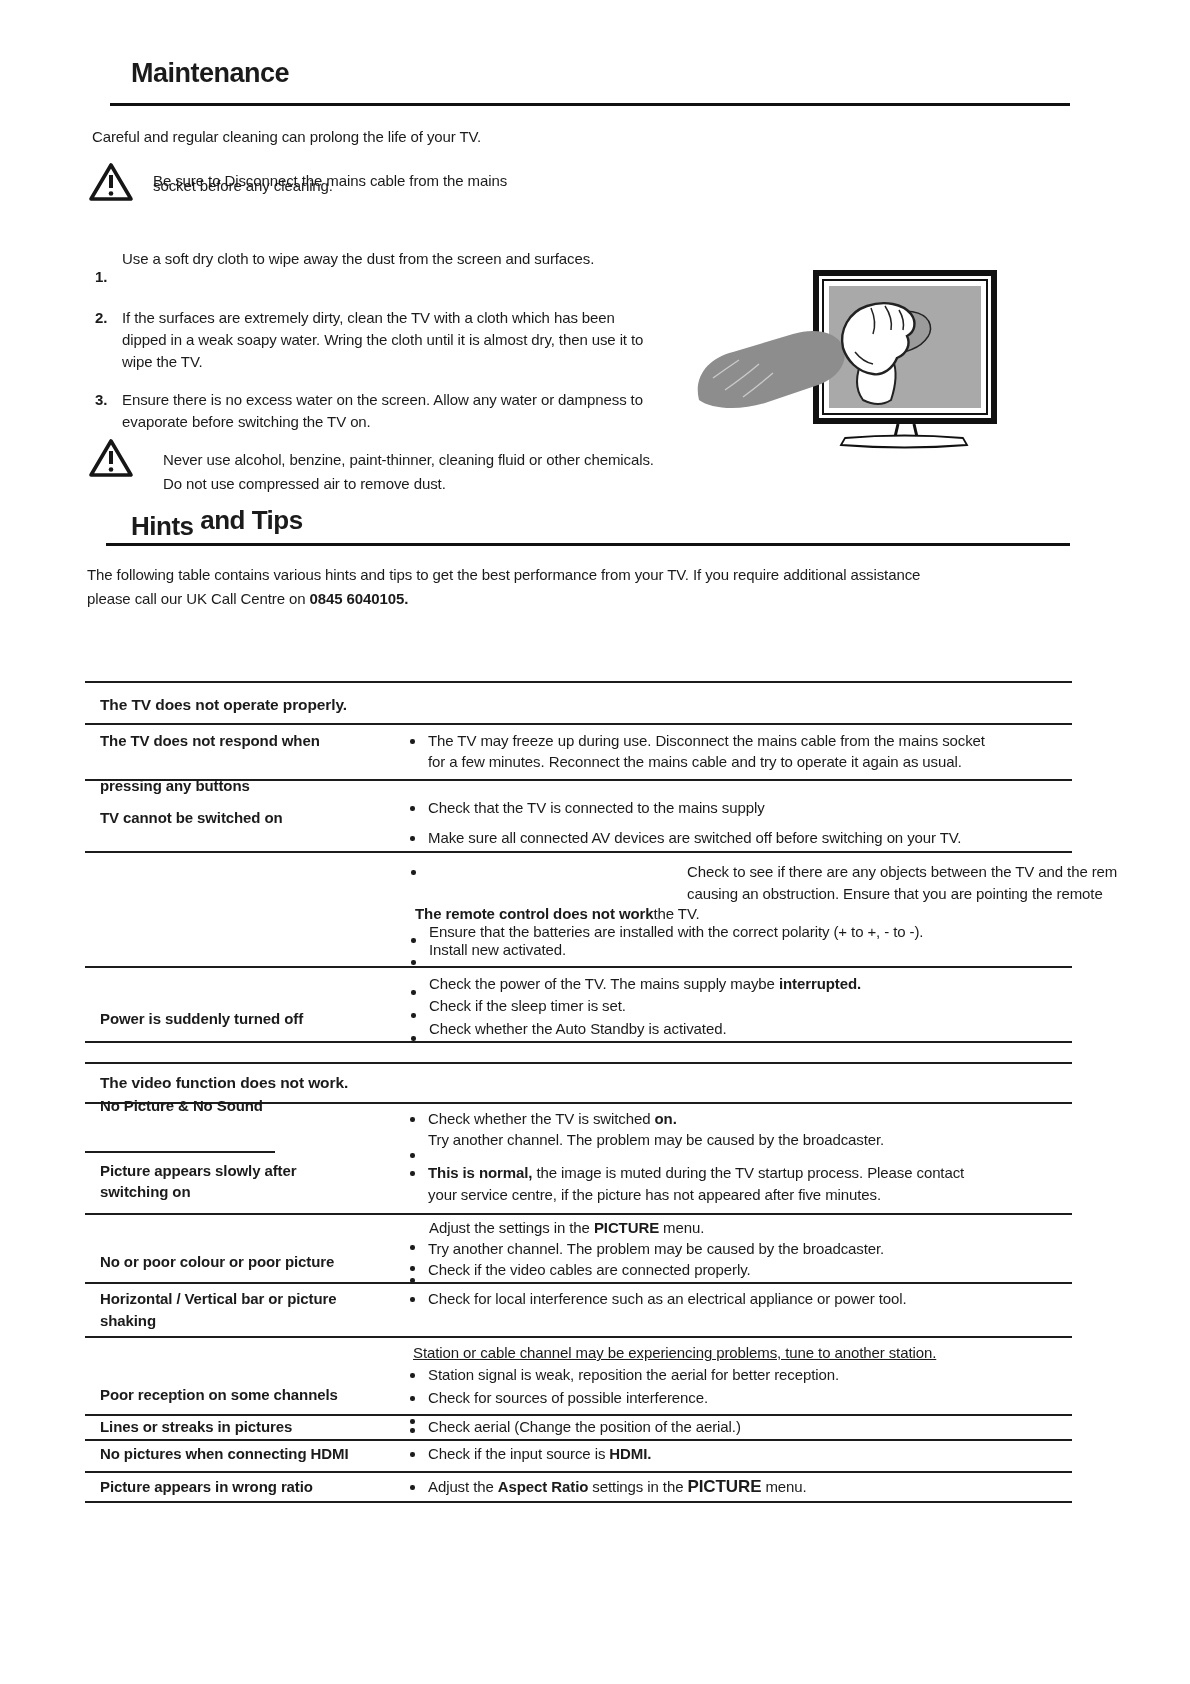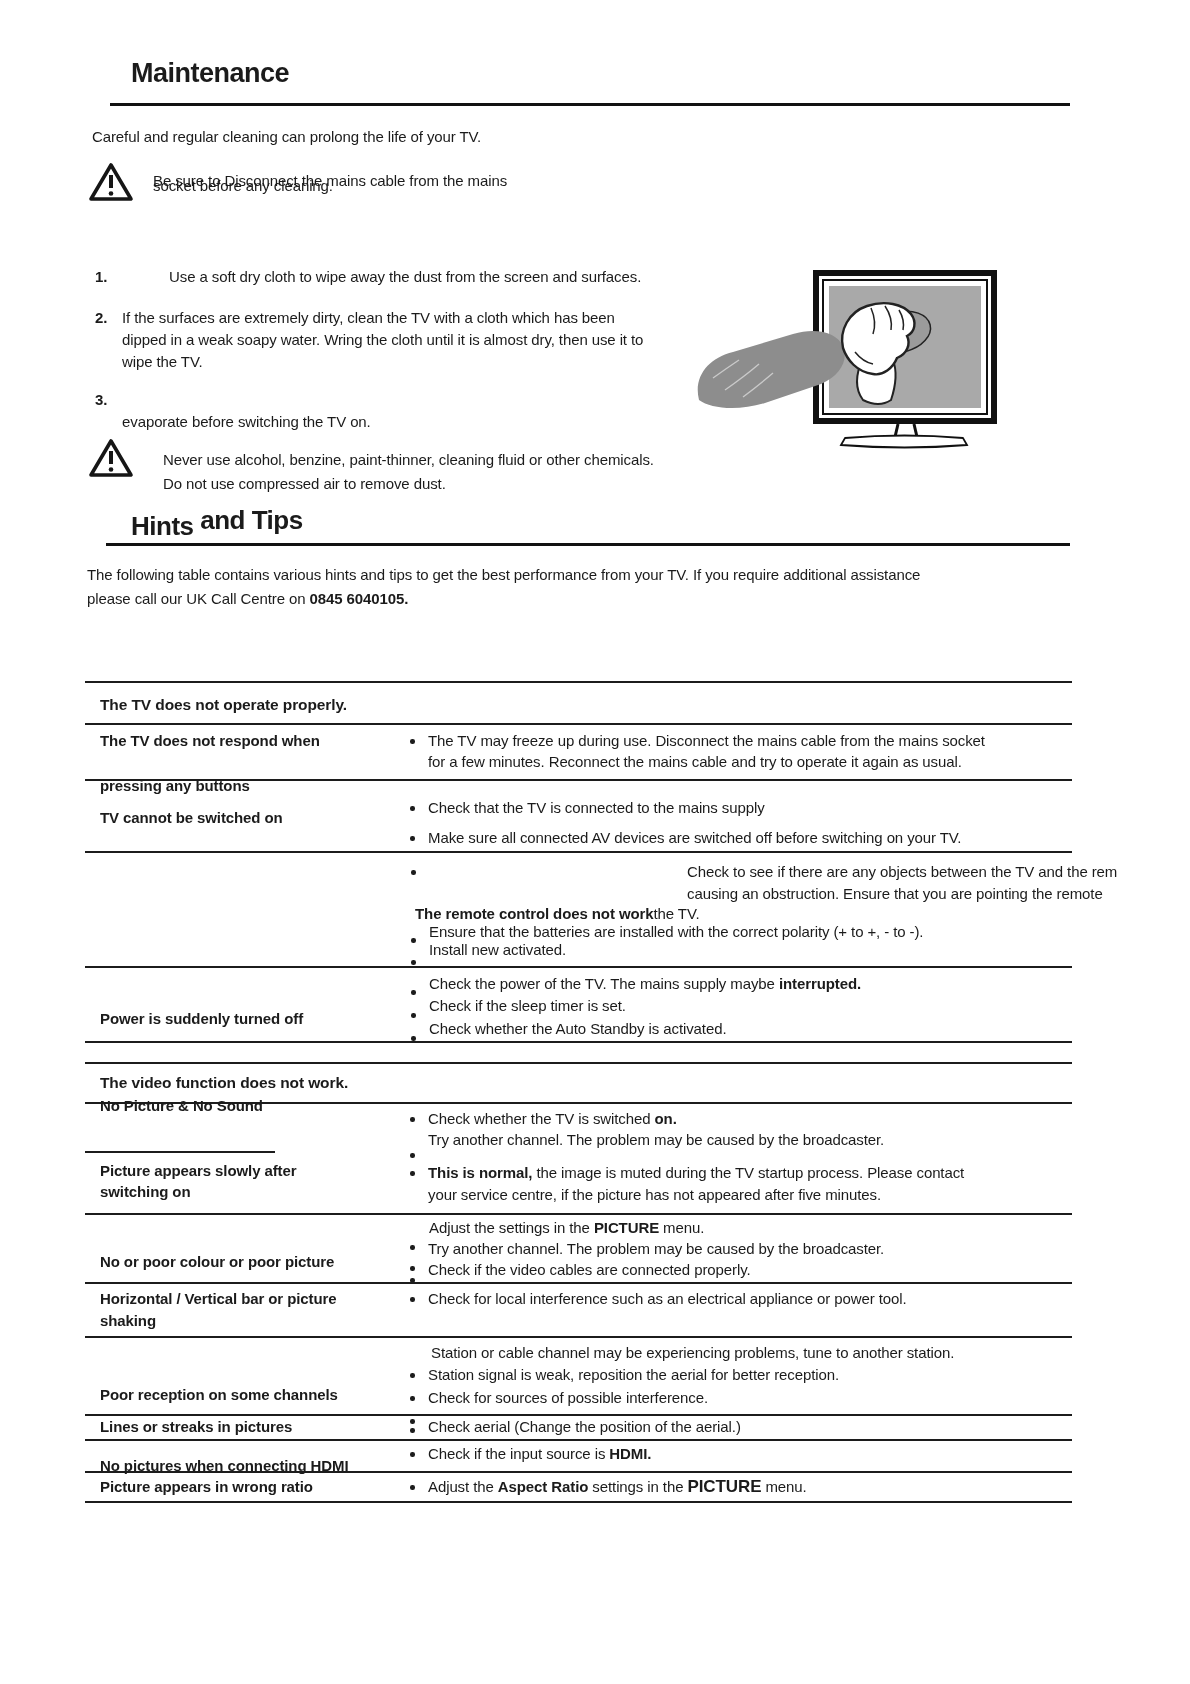--- a/index.html
+++ b/index.html
@@ -36,28 +36,29 @@
     <svg width="46" height="44" viewBox="0 0 46 42">
       <path d="M23,4 L43,38 L3,38 Z" fill="none" stroke="#161616" stroke-width="3.6" stroke-linejoin="round"></path>
       <line x1="23" y1="14" x2="23" y2="27" stroke="#161616" stroke-width="4"></line>
       <circle cx="23" cy="32.5" r="2.3" fill="#161616"></circle>
     </svg>
   </div>
   <div class="line" style="left:153px;top:171px;">Be sure to Disconnect the mains cable from the mains</div>
   <div class="line" style="left:153px;top:176px;">socket before any cleaning.</div>
 
   <div class="line b" style="left:95px;top:267px;">1.</div>
-  <div class="line" style="left:122px;top:267px;margin-left:47px;">Use a soft dry cloth to wipe away the dust from the screen and surfaces.</div>
+  <div class="line" style="left:122px;top:249px;">Use a soft dry cloth to wipe away the dust from the screen and surfaces.</div>
 
   <div class="line b" style="left:95px;top:308px;">2.</div>
   <div class="line" style="left:122px;top:308px;">If the surfaces are extremely dirty, clean the TV with a cloth which has been</div>
   <div class="line" style="left:122px;top:330px;">dipped in a weak soapy water. Wring the cloth until it is almost dry, then use it to</div>
   <div class="line" style="left:122px;top:352px;">wipe the TV.</div>
 
   <div class="line b" style="left:95px;top:390px;">3.</div>
+  <div class="line" style="left:122px;top:390px;">Ensure there is no excess water on the screen. Allow any water or dampness to</div>
   <div class="line" style="left:122px;top:412px;">evaporate before switching the TV on.</div>
 
   <div class="abs" style="left:88px;top:436px;">
     <svg width="46" height="44" viewBox="0 0 46 42">
       <path d="M23,4 L43,38 L3,38 Z" fill="none" stroke="#161616" stroke-width="3.6" stroke-linejoin="round"></path>
       <line x1="23" y1="14" x2="23" y2="27" stroke="#161616" stroke-width="4"></line>
       <circle cx="23" cy="32.5" r="2.3" fill="#161616"></circle>
     </svg>
   </div>
   <div class="line" style="left:163px;top:450px;">Never use alcohol, benzine, paint-thinner, cleaning fluid or other chemicals.</div>
@@ -155,35 +156,35 @@
   <div class="line" style="left:428px;top:1260px;">Check if the video cables are connected properly.</div>
   <div class="bdot" style="left:410px;top:1278px;"></div>
   <div class="hr" style="left:85px;top:1282px;width:987px;"></div>
 
   <div class="line lbl" style="left:100px;top:1289px;">Horizontal / Vertical bar or picture</div>
   <div class="line lbl" style="left:100px;top:1311px;">shaking</div>
   <div class="bdot" style="left:410px;top:1297px;"></div>
   <div class="line" style="left:428px;top:1289px;">Check for local interference such as an electrical appliance or power tool.</div>
   <div class="hr" style="left:85px;top:1336px;width:987px;"></div>
 
-  <div class="line" style="left:431px;top:1343px;">Station or cable channel may be experiencing problems, tune to another station.</div>
+  <div class="line" style="left:413px;top:1343px;text-decoration:underline;">Station or cable channel may be experiencing problems, tune to another station.</div>
   <div class="bdot" style="left:410px;top:1373px;"></div>
   <div class="line" style="left:428px;top:1365px;">Station signal is weak, reposition the aerial for better reception.</div>
   <div class="line lbl" style="left:100px;top:1385px;">Poor reception on some channels</div>
   <div class="bdot" style="left:410px;top:1396px;"></div>
   <div class="line" style="left:428px;top:1388px;">Check for sources of possible interference.</div>
   <div class="hr" style="left:85px;top:1414px;width:987px;"></div>
 
   <div class="line lbl" style="left:100px;top:1417px;">Lines or streaks in pictures</div>
   <div class="bdot" style="left:410px;top:1419px;"></div>
   <div class="bdot" style="left:410px;top:1428px;"></div>
   <div class="line" style="left:428px;top:1417px;">Check aerial (Change the position of the aerial.)</div>
   <div class="hr" style="left:85px;top:1439px;width:987px;"></div>
 
-  <div class="line lbl" style="left:100px;top:1444px;margin-top:12px;">No pictures when connecting HDMI</div>
+  <div class="line lbl" style="left:100px;top:1444px;">No pictures when connecting HDMI</div>
   <div class="bdot" style="left:410px;top:1452px;"></div>
   <div class="line" style="left:428px;top:1444px;"><span>Check if the input source is </span><span class="b">HDMI.</span></div>
   <div class="hr" style="left:85px;top:1471px;width:987px;"></div>
 
   <div class="line lbl" style="left:100px;top:1477px;">Picture appears in wrong ratio</div>
   <div class="bdot" style="left:410px;top:1485px;"></div>
   <div class="line" style="left:428px;top:1477px;"><span>Adjust the </span><span class="b">Aspect Ratio</span><span> settings in the </span><span class="b big">PICTURE</span><span> menu.</span></div>
   <div class="hr" style="left:85px;top:1501px;width:987px;"></div>
 
 </div>

